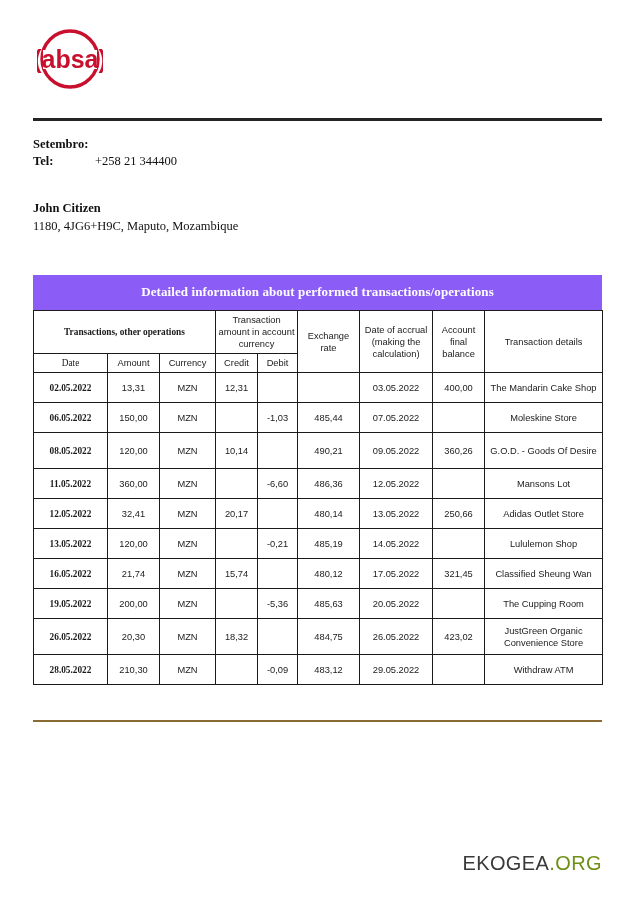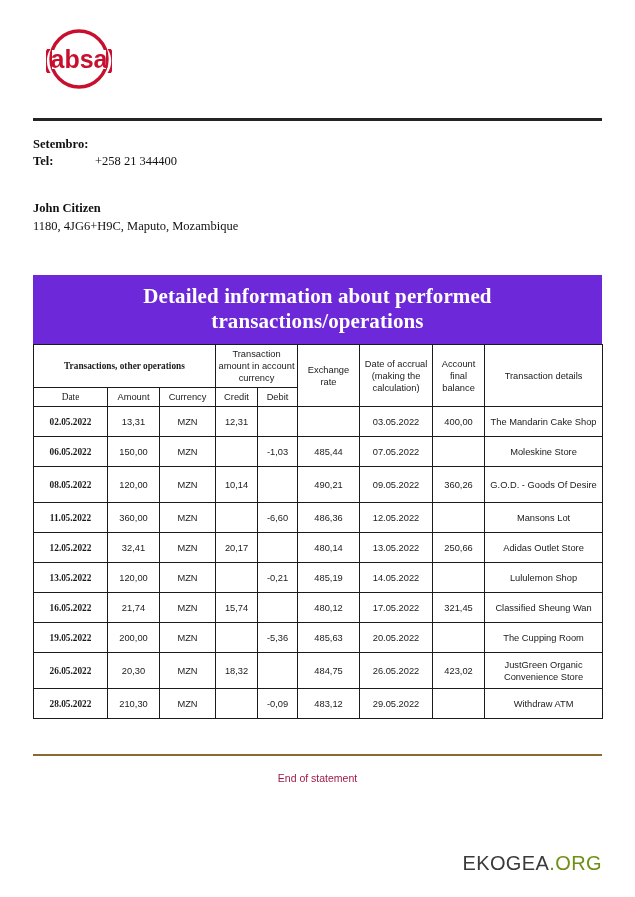--- a/index.html
+++ b/index.html
@@ -26,21 +26,21 @@
 
   
   .logo-area {
     padding-top: 26px;
     height: 86px;
   }
   .logo {
     position: relative;
     width: 66px;
     height: 66px;
-    margin-left: 13px;
+    margin-left: 4px;
   }
   .logo svg { display: block; }
 
   
   .top-rule {
     height: 3px;
     background: #242424;
     margin-top: 6px;
   }
 
@@ -66,25 +66,25 @@
     font-size: 12.5px;
     line-height: 18px;
     color: #111;
   }
   .holder-name { font-weight: bold; }
 
   
   .table-wrap { margin-top: 40px; }
 
   .tbl-title {
-    background: #6d28d9;
+    background: #8b5cf6;
     color: #ffffff;
     font-family: "Liberation Serif", serif;
     font-weight: bold;
-    font-size: 21px;
+    font-size: 13px;
     text-align: center;
     padding: 9px 4px 10px;
     letter-spacing: 0.1px;
   }
 
   table.stmt {
     width: 100%;
     border-collapse: collapse;
     table-layout: fixed;
   }
@@ -339,19 +339,18 @@
             <td class="num">483,12</td>
             <td class="num">29.05.2022</td>
             <td class="num"></td>
             <td class="txt">Withdraw ATM</td>
           </tr>
         </tbody>
     </table>
   </div>
 
   <div class="gold-rule"></div>
-  <div class="end-stmt">End of statement</div>
 
   <div class="watermark">
     <span class="wm-main">EKOGEA</span><span class="wm-tld">.ORG</span>
   </div>
 
 </div>
 
 </body></html>

